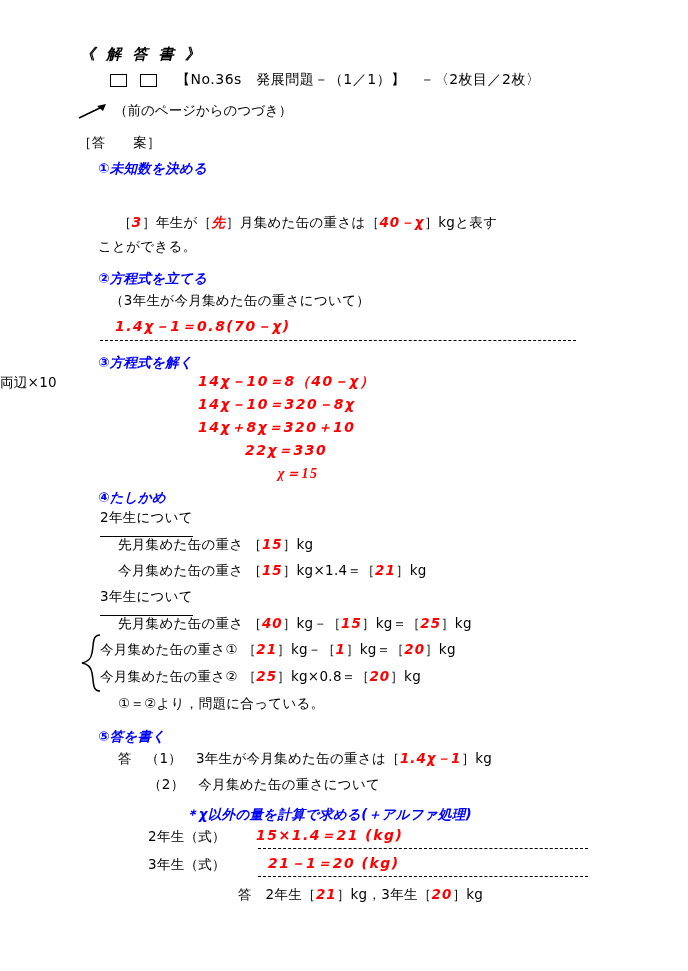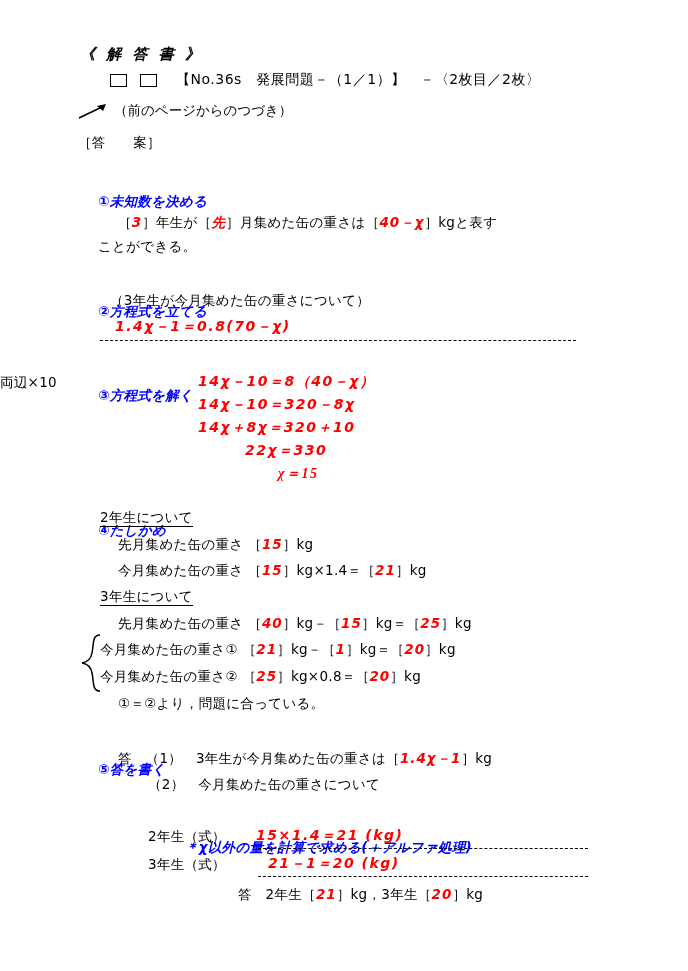--- a/index.html
+++ b/index.html
@@ -26,21 +26,20 @@
     font-weight: bold;
     font-style: italic;
     letter-spacing: 1px;
   }
   .blue-note {
     color: #0000FF;
     font-weight: bold;
     font-style: italic;
     font-size: 10.5px;
     letter-spacing: 0px;
-    margin-top: 33px;
   }
 
   
   .title {
     position: absolute;
     left: 80px; top: 45px;
     font-size: 15px;
     font-weight: bold;
     font-style: italic;
     letter-spacing: 3px;
@@ -88,21 +87,21 @@
   }
   .ln-ind { left: 110px; }
   .ln-l78 { left: 78px; }
   .ln-l98 { left: 98px; }
   .ln-l100 { left: 100px; }
   .ln-l118 { left: 118px; }
   .ln-l148 { left: 148px; }
 
   .ul {
     border-bottom: 1.4px solid #000;
-    padding-bottom: 1px;
+    padding-bottom: 11px;
   }
   .w34 { min-width: 34px; }
   .w44 { min-width: 44px; }
   .w92 { min-width: 92px; }
 
   
   .dashline {
     position: absolute;
     border-bottom: 1.6px dashed #000;
   }

